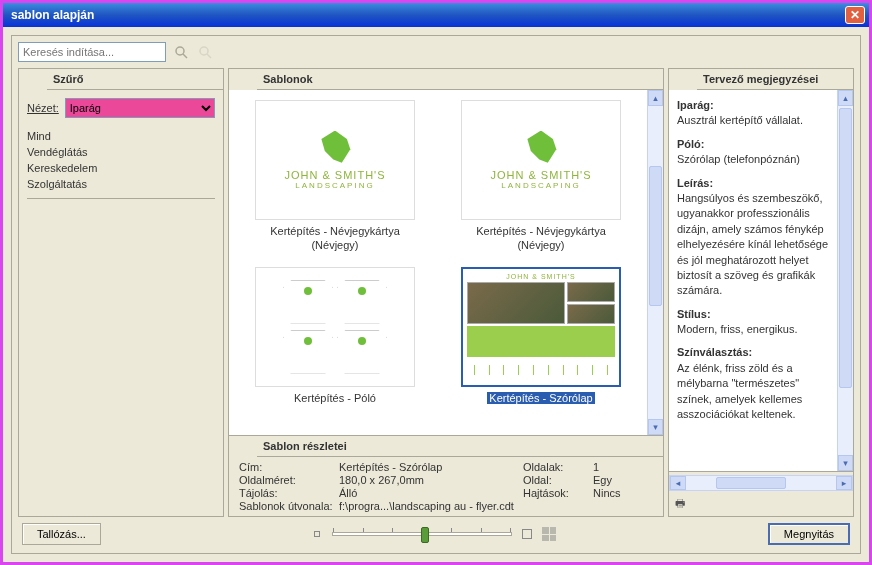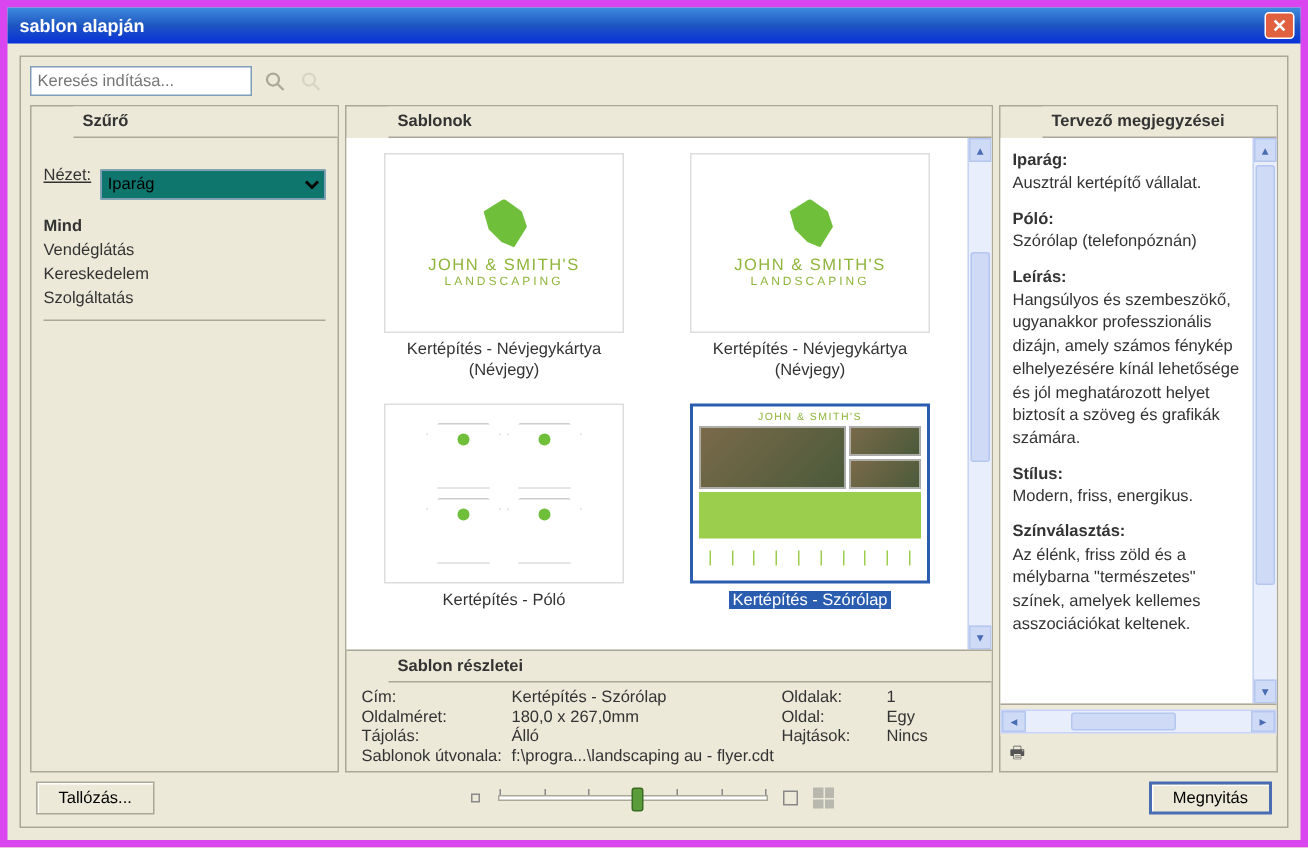--- a/index.html
+++ b/index.html
@@ -7,21 +7,21 @@
     margin: 0;
     font-family: Tahoma, sans-serif;
     font-size: 11px;
     color: #333;
     background: #ece9d8;
   }
   .window {
     width: 872px;
     height: 565px;
     background: #ece9d8;
-    border: 5px solid #d946ef;
+    border: 3px solid #d946ef;
     display: flex;
     flex-direction: column;
   }
   .titlebar {
     height: 24px;
     background: linear-gradient(to bottom, #3c8cde 0%, #1f55c1 50%, #0831d9 100%);
     display: flex;
     align-items: center;
     padding: 0 4px 0 8px;
     color: #fff;
@@ -87,26 +87,25 @@
     margin-left: 28px;
   }
   .left-panel { width: 206px; }
   .left-body { padding: 8px 8px; }
   .view-row { display: flex; align-items: center; gap: 6px; margin-bottom: 10px; }
   .view-label { text-decoration: underline; }
   .view-select {
     flex: 1;
     height: 20px;
     border: 1px solid #7f9db9;
-    background: #0f766e;
+    background: #ec4899;
     font-size: 11px;
-    margin-top: 13px;
   }
   .filter-list div { padding: 2px 0; cursor: pointer; }
-  .filter-list .bold { font-weight: bold; }
+  .filter-list .bold { font-weight: normal; }
   .filter-sep { border-top: 1px solid #aca899; margin: 6px 0; }
 
   .center-panel { flex: 1; min-width: 0; }
   .templates-area {
     flex: 1;
     display: flex;
     background: #fff;
     overflow: hidden;
   }
   .thumbs-grid {

